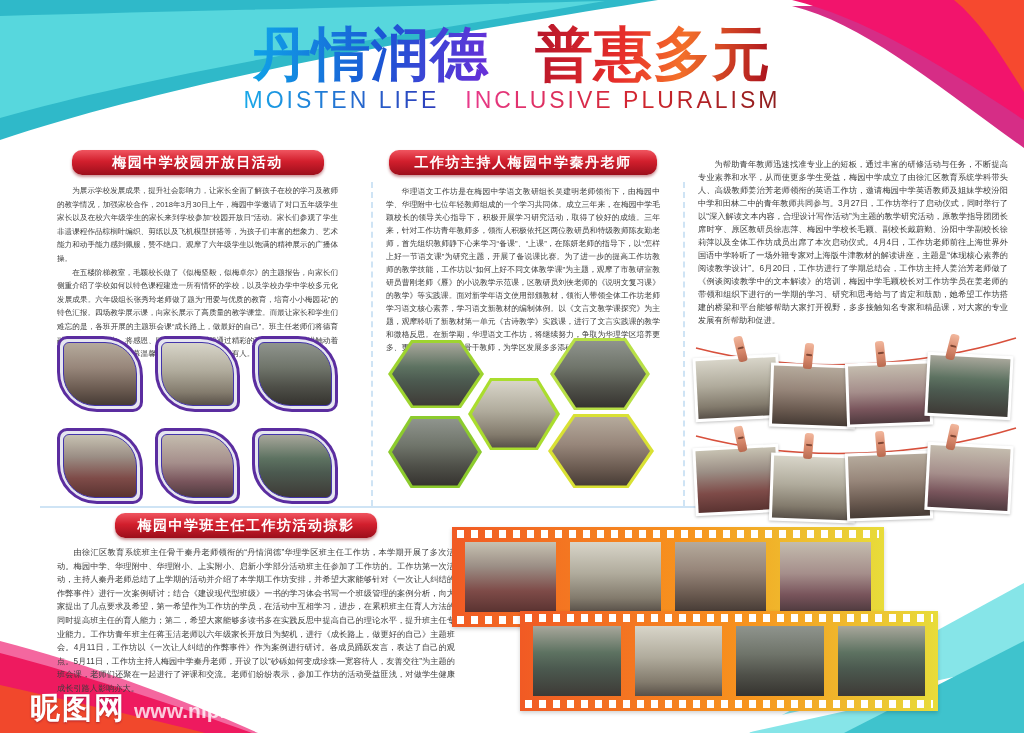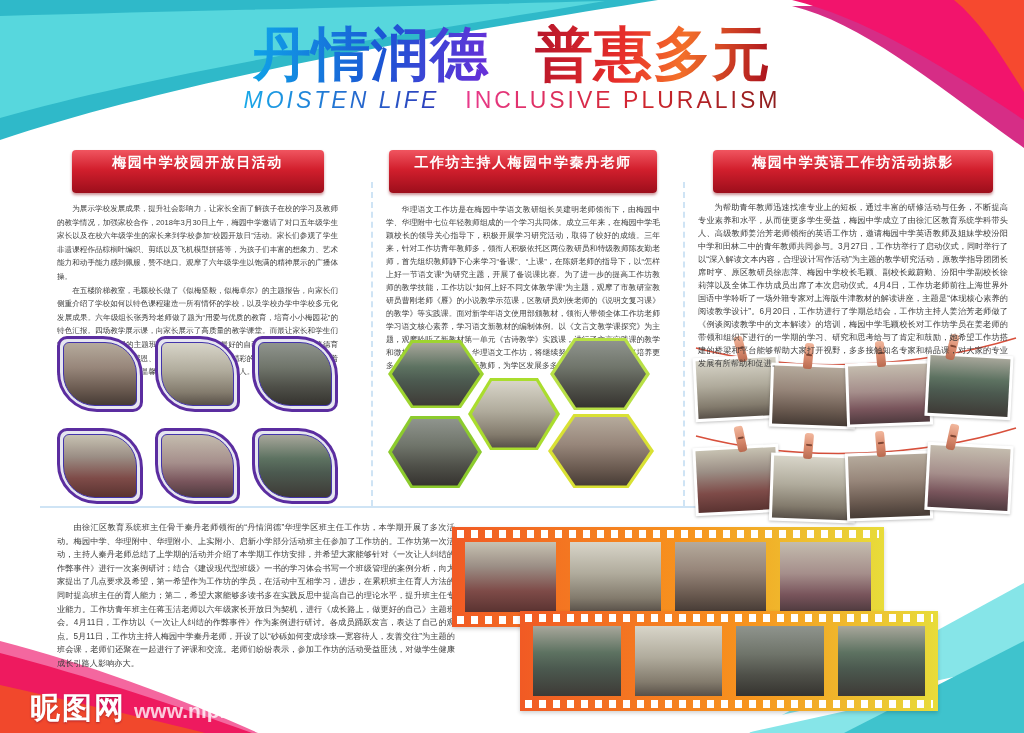--- a/index.html
+++ b/index.html
@@ -8,28 +8,28 @@
   .abs{position:absolute;}
   svg{display:block;}
 
   
   .title-wrap{position:absolute;left:0;right:0;top:24px;text-align:center;line-height:1.05;}
   .t-cn{font-size:58px;font-weight:900;letter-spacing:1px;white-space:nowrap;}
   .grad{-webkit-background-clip:text;background-clip:text;color:transparent;-webkit-text-fill-color:transparent;display:inline-block;}
   .cn-blue{background-image:linear-gradient(100deg,#0fa6e8 0%,#1b55d4 55%,#6a2ed8 100%);margin-right:46px;}
   .cn-red{background-image:linear-gradient(100deg,#b5152b 0%,#e82e2a 38%,#f3702a 62%,#a90f1d 100%);}
   .t-en{font-size:23px;letter-spacing:3px;margin-top:3px;font-weight:400;white-space:nowrap;}
-  .en-blue{background-image:linear-gradient(90deg,#18a8e8 0%,#2e3bbb 100%);margin-right:26px;font-style:italic;}
+  .en-blue{background-image:linear-gradient(90deg,#18a8e8 0%,#2e3bbb 100%);margin-right:26px;}
   .en-red{background-image:linear-gradient(90deg,#e8398c 0%,#d2252d 55%,#8c1d1d 100%);}
 
   
   .banner{background:linear-gradient(180deg,#f05560 0%,#d21f2d 45%,#9c0e1b 100%);
-          border-radius:4px;color:#fff;text-align:center;font-weight:700;
+          border-radius:10px;color:#fff;text-align:center;font-weight:700;
           font-family:"Liberation Serif","DejaVu Serif",serif;
-          font-size:14px;letter-spacing:1.5px;line-height:25px;height:43px;
+          font-size:14px;letter-spacing:1.5px;line-height:25px;height:25px;
           box-shadow:0 2px 3px rgba(140,15,25,.45);}
   .body-text{color:#3d3d3d;text-align:justify;}
   .body-text p{margin:0;text-indent:2em;}
   .col1-text{font-size:7.6px;line-height:13.6px;}
   .col2-text{font-size:7.8px;line-height:13px;}
   .col3-text{font-size:8.2px;line-height:13px;}
   .col4-text{font-size:8.2px;line-height:13.6px;}
 
   .vsep{position:absolute;top:182px;height:324px;width:0;border-left:2px dashed #cfe4f5;}
   .hsep{position:absolute;left:40px;right:40px;top:506px;height:0;border-top:2px solid #cfe4f5;}
@@ -165,21 +165,20 @@
       <div class="ph v4"></div>
     </div>
   <div class="hex" style="left:388px;top:416px;width:94px;height:72px;background:#8ccb2d;">
       <div class="ph v5"></div>
     </div>
   <div class="hex" style="left:548px;top:414px;width:106px;height:74px;background:#d9e133;">
       <div class="ph v2"></div>
     </div>
 
   <section class="abs" style="left:698px;top:150px;width:310px;">
-    <div class="banner" style="width:280px;margin:0 auto;">梅园中学英语工作坊活动掠影</div>
     <div class="body-text col3-text" style="margin-top:8px;position:relative;z-index:8;">
       <p>为帮助青年教师迅速找准专业上的短板，通过丰富的研修活动与任务，不断提高专业素养和水平，从而使更多学生受益，梅园中学成立了由徐汇区教育系统学科带头人、高级教师姜治芳老师领衔的英语工作坊，邀请梅园中学英语教师及姐妹学校汾阳中学和田林二中的青年教师共同参与。3月27日，工作坊举行了启动仪式，同时举行了以“深入解读文本内容，合理设计写作活动”为主题的教学研究活动，原教学指导团团长席时亨、原区教研员徐志萍、梅园中学校长毛颖、副校长戴蔚勤、汾阳中学副校长徐莉萍以及全体工作坊成员出席了本次启动仪式。4月4日，工作坊老师前往上海世界外国语中学聆听了一场外籍专家对上海版牛津教材的解读讲座，主题是“体现核心素养的阅读教学设计”。6月20日，工作坊进行了学期总结会，工作坊主持人姜治芳老师做了《例谈阅读教学中的文本解读》的培训，梅园中学毛颖校长对工作坊学员在姜老师的带领和组织下进行的一学期的学习、研究和思考给与了肯定和鼓励，她希望工作坊搭建的桥梁和平台能够帮助大家打开视野，多多接触知名专家和精品课，对大家的专业发展有所帮助和促进。</p>
     </div>
   </section>
 
   <div class="hang-row" style="top:334px;">
     <svg width="324" height="44" viewBox="0 0 324 44" style="position:absolute;top:0;left:0;">
       <path d="M2,14 C110,42 230,32 322,4" stroke="#d8503c" stroke-width="1.6" fill="none"></path>
     </svg>
     <div class="pin" style="left:42px;top:2px;transform:rotate(-14deg);"></div>
@@ -215,20 +214,21 @@
       </div>
     <div class="hphoto" style="left:152px;top:28px;height:62px;transform:rotate(-2deg);">
         <div class="ph v2"></div>
       </div>
     <div class="hphoto" style="left:232px;top:20px;height:62px;transform:rotate(3deg);">
         <div class="ph v6"></div>
       </div>
   </div>
 
   <section class="abs" style="left:57px;top:513px;width:398px;">
+    <div class="banner" style="width:262px;margin:0 0 0 58px;">梅园中学班主任工作坊活动掠影</div>
     <div class="body-text col4-text" style="margin-top:8px;">
       <p>由徐汇区教育系统班主任骨干秦丹老师领衔的“丹情润德”华理学区班主任工作坊，本学期开展了多次活动。梅园中学、华理附中、华理附小、上实附小、启新小学部分活动班主任参加了工作坊的。工作坊第一次活动，主持人秦丹老师总结了上学期的活动并介绍了本学期工作坊安排，并希望大家能够针对《一次让人纠结的作弊事件》进行一次案例研讨；结合《建设现代型班级》一书的学习体会书写一个班级管理的案例分析，向大家提出了几点要求及希望，第一希望作为工作坊的学员，在活动中互相学习，进步，在累积班主任育人方法的同时提高班主任的育人能力；第二，希望大家能够多读书多在实践反思中提高自己的理论水平，提升班主任专业能力。工作坊青年班主任蒋玉洁老师以六年级家长开放日为契机，进行《成长路上，做更好的自己》主题班会。4月11日，工作坊以《一次让人纠结的作弊事件》作为案例进行研讨。各成员踊跃发言，表达了自己的观点。5月11日，工作坊主持人梅园中学秦丹老师，开设了以“砂砾如何变成珍珠—宽容待人，友善交往”为主题的班会课，老师们还聚在一起进行了评课和交流。老师们纷纷表示，参加工作坊的活动受益匪浅，对做学生健康成长引路人影响亦大。</p>
     </div>
   </section>
 
   <div class="strip" style="left:452px;top:527px;width:432px;z-index:10;">
     <div class="photos">
       <div class="ph v3"></div>
       <div class="ph v4"></div>
       <div class="ph v2"></div>

